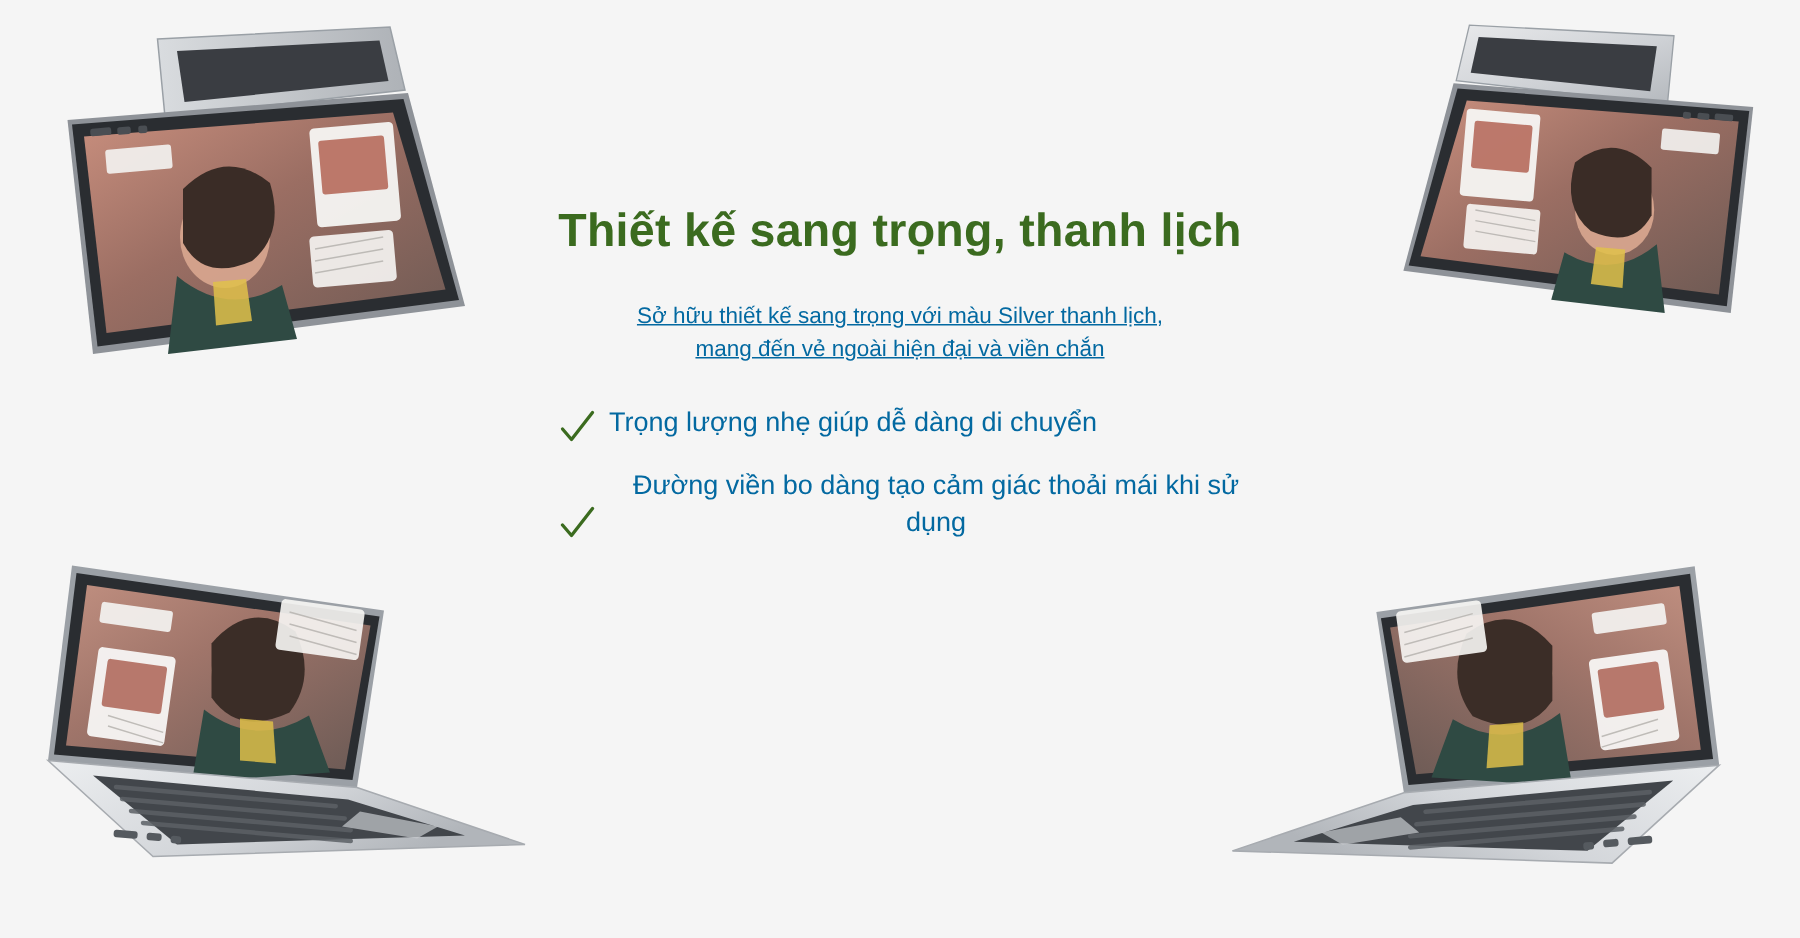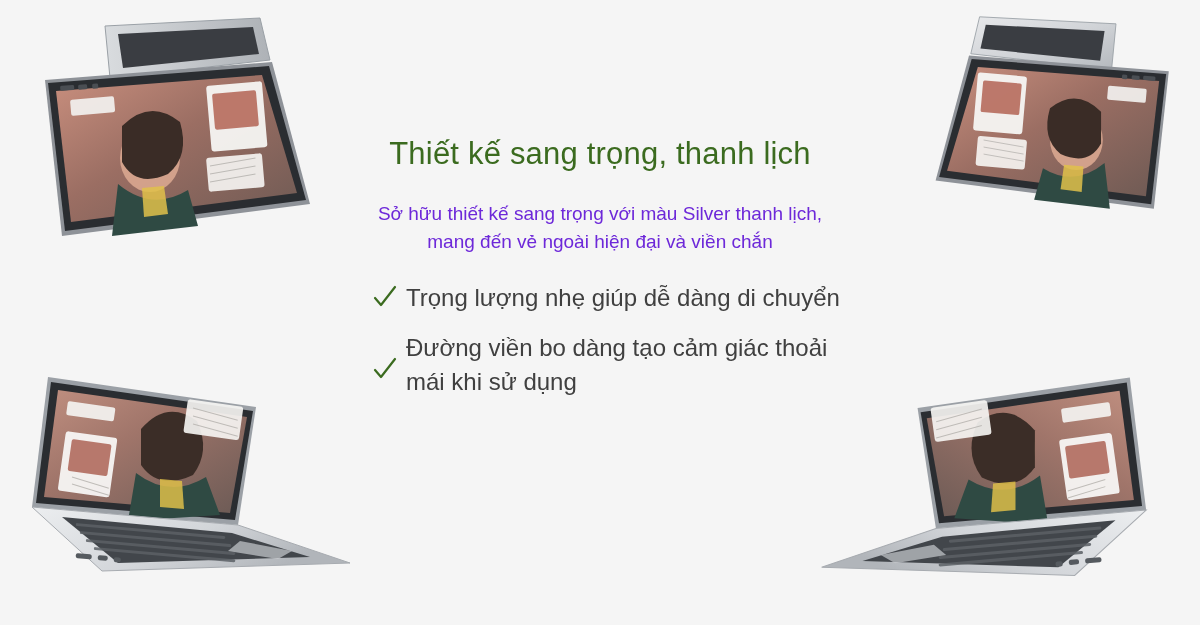--- a/index.html
+++ b/index.html
@@ -24,31 +24,32 @@
   
   .copy {
     position: absolute;
     left: 300px;
     top: 135px;
     width: 600px;
     text-align: center;
   }
   .headline {
     font-size: 31px;
-    font-weight: normal;
+    font-weight: bold;
     color: #3b6b1f;
     letter-spacing: .2px;
     margin: 0 0 26px 0;
     line-height: 1.25;
   }
   .subcopy {
-    font-size: 19px;
-    color: #6d28d9;
+    font-size: 15px;
+    color: #0369a1;
     line-height: 1.5;
     margin: 0 0 24px 0;
+    text-decoration: underline;
   }
   .subcopy .line {
     display: block;
   }
 
   .bullets {
     margin: 0;
     padding: 0;
     list-style: none;
     text-align: left;
@@ -65,23 +66,24 @@
     width: 26px;
     height: 26px;
     margin-right: 8px;
     position: relative;
     top: 4px;
   }
   .check svg {
     display: block;
   }
   .bullet-text {
-    font-size: 24px;
-    color: #404040;
+    font-size: 18px;
+    color: #0369a1;
     line-height: 1.42;
+    text-align: center;
   }
   .bullet.two .check {
     top: 26px;
   }
 
   
   .laptop {
     position: absolute;
     width: 0;
     height: 0;

